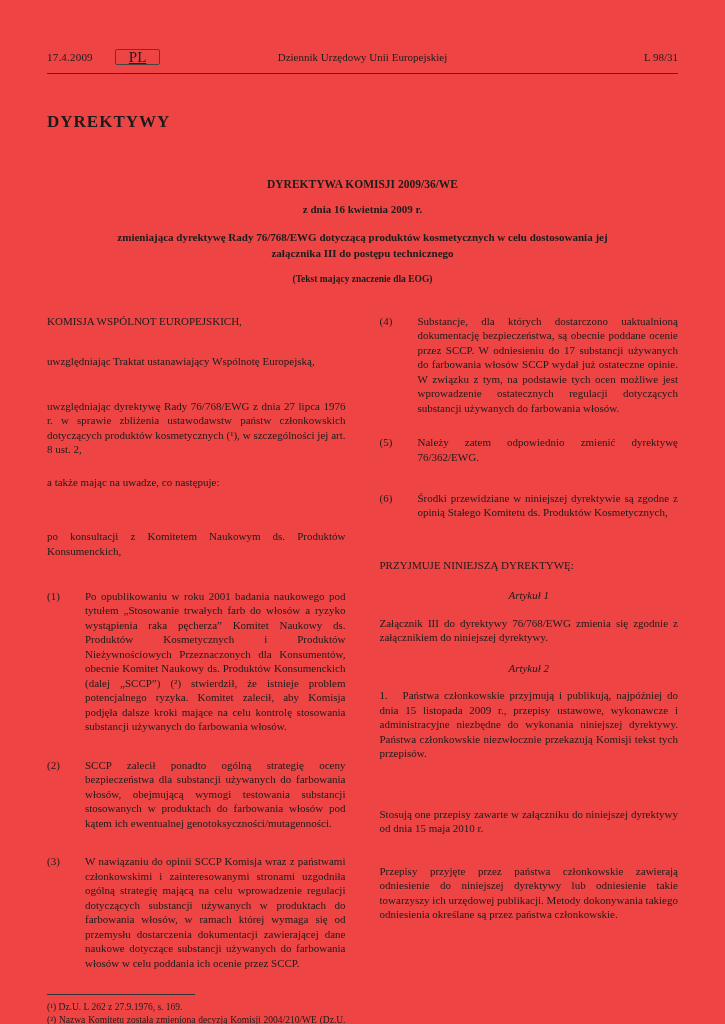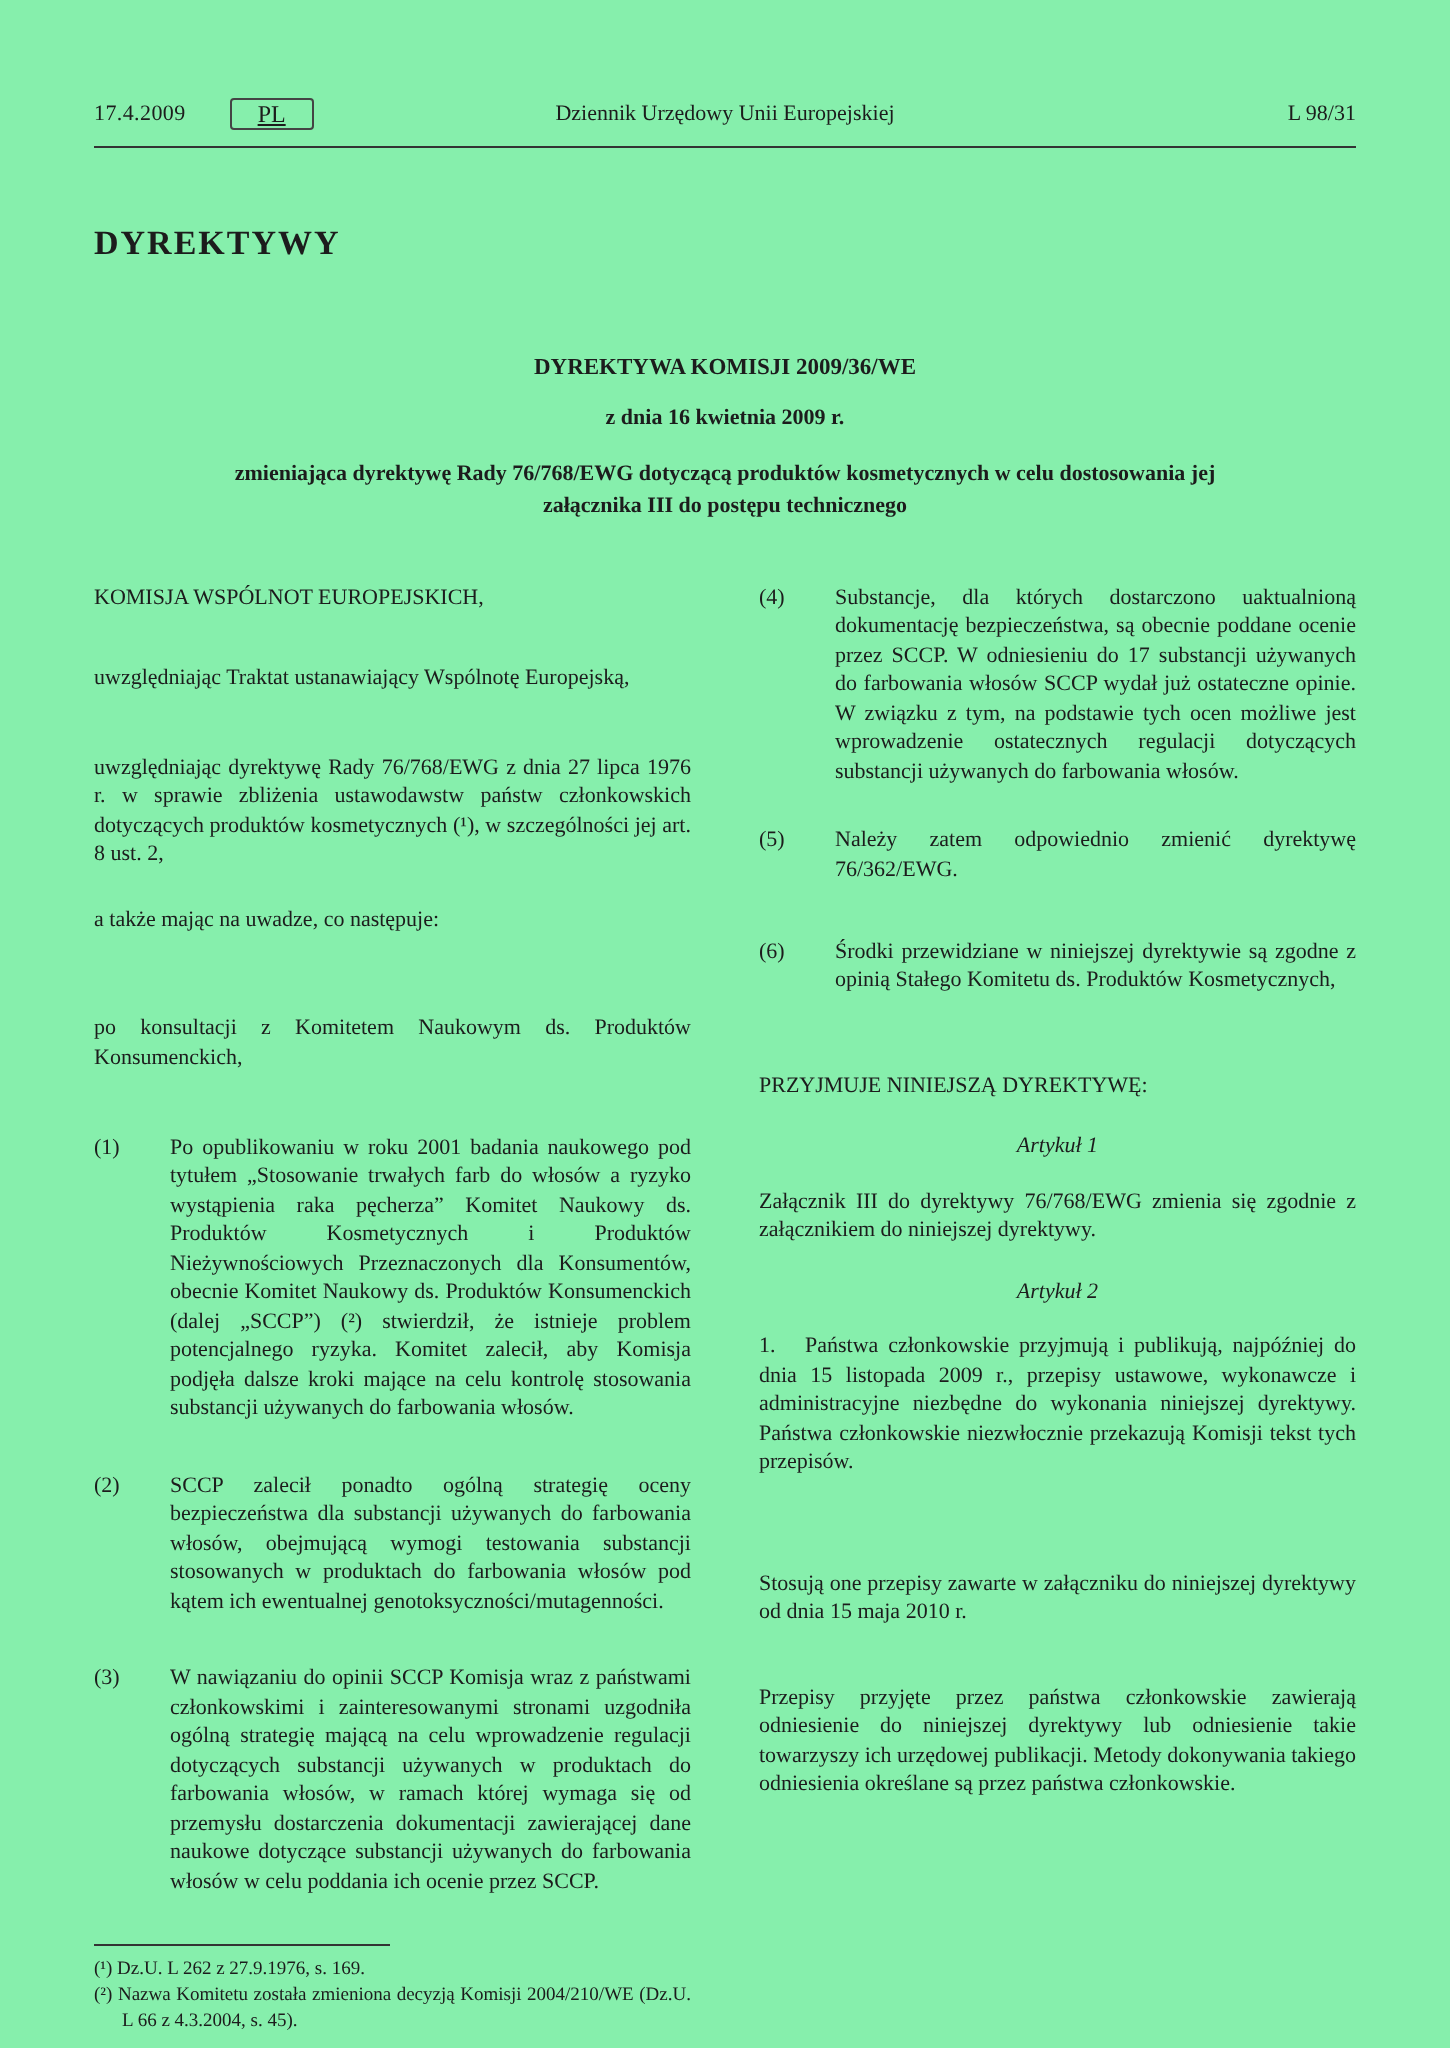--- a/index.html
+++ b/index.html
@@ -1,30 +1,30 @@
 <!DOCTYPE html>
 <html lang="pl"><head>
 <meta charset="utf-8">
 <style>
   * { margin:0; padding:0; box-sizing:border-box; }
   html,body { background:#ffffff; }
   body { width:725px; }
   .page {
-    width:725px; height:1024px; background:#86efac; color:#1c1c1c;
+    width:725px; height:1024px; background:#ef4444; color:#1c1c1c;
     font-family:"Liberation Serif", serif;
     padding:48px 47px 26px 47px;
     overflow:hidden; position:relative;
   }
 
   
   .page-header { position:relative; display:flex; align-items:center; font-size:11px; height:18px; }
   .hdr-date { letter-spacing:0.2px; }
   .lang-box {
     border:1px solid #444; border-radius:2px; padding:0 13px; margin-left:22px;
-    font-size:12px; text-decoration:underline; line-height:14px;
+    font-size:15px; text-decoration:underline; line-height:14px;
   }
   .journal { position:absolute; left:50%; transform:translateX(-50%); }
   .page-num { margin-left:auto; }
   .header-rule { border:none; border-top:1px solid #333; margin-top:7px; }
 
   
   .section-title { font-size:17px; letter-spacing:1px; margin-top:38px; }
   .directive-title { text-align:center; font-weight:bold; font-size:11.5px; margin-top:46px; }
   .directive-date { text-align:center; font-weight:bold; font-size:11px; margin-top:13px; }
   .directive-subject {
@@ -75,20 +75,21 @@
     <span class="page-num">L 98/31</span>
   </header>
   <hr class="header-rule">
 
   <h1 class="section-title">DYREKTYWY</h1>
 
   <div>
     <p class="directive-title">DYREKTYWA KOMISJI 2009/36/WE</p>
     <p class="directive-date">z dnia 16 kwietnia 2009 r.</p>
     <p class="directive-subject">zmieniająca dyrektywę Rady 76/768/EWG dotyczącą produktów kosmetycznych w celu dostosowania jej załącznika III do postępu technicznego</p>
+    <p class="eea-note">(Tekst mający znaczenie dla EOG)</p>
   </div>
 
   <div class="columns">
 
     <div class="col col-left">
       <p class="opening">KOMISJA WSPÓLNOT EUROPEJSKICH,</p>
       <p class="cit cit-1">uwzględniając Traktat ustanawiający Wspólnotę Europejską,</p>
       <p class="cit cit-2">uwzględniając dyrektywę Rady 76/768/EWG z dnia 27 lipca 1976 r. w sprawie zbliżenia ustawodawstw państw członkowskich dotyczących produktów kosmetycznych (¹), w szczególności jej art. 8 ust. 2,</p>
       <p class="cit cit-4">a także mając na uwadze, co następuje:</p>
       <p class="cit cit-3">po konsultacji z Komitetem Naukowym ds. Produktów Konsumenckich,</p>

